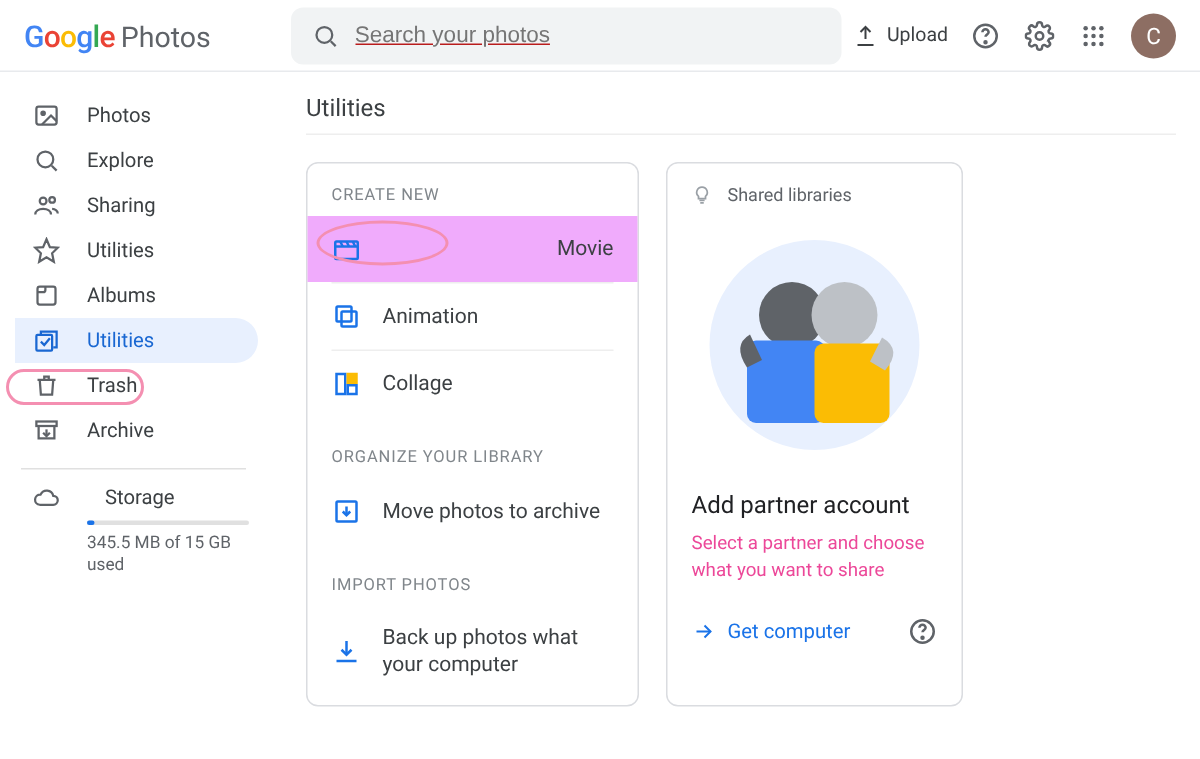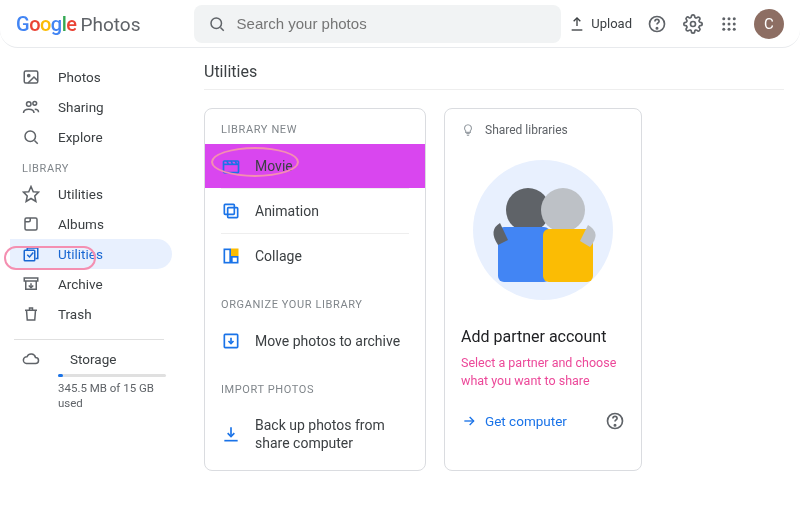--- a/index.html
+++ b/index.html
@@ -13,40 +13,39 @@
     overflow: hidden;
   }
   
   .header {
     display: flex;
     align-items: center;
     height: 48px;
     padding: 15px 16px;
     border-bottom: 1px solid #e8eaed;
     gap: 8px;
-    border-radius: 18px;
   }
   .logo { display: flex; align-items: baseline; gap: 4px; font-size: 20px; font-weight: 500; }
   .logo-goog { letter-spacing: -0.5px; }
   .logo-goog span:nth-child(1){color:#4285F4;}
   .logo-goog span:nth-child(2){color:#EA4335;}
   .logo-goog span:nth-child(3){color:#FBBC05;}
   .logo-goog span:nth-child(4){color:#4285F4;}
   .logo-goog span:nth-child(5){color:#34A853;}
   .logo-goog span:nth-child(6){color:#EA4335;}
   .logo-prod { color:#5f6368; font-size:19px; font-weight:400; }
   .searchbar {
     margin-left: 46px;
     display:flex; align-items:center;
     background:#f1f3f4; border-radius:8px;
     height:38px; width:392px; padding:0 12px; gap:10px;
   }
   .searchbar input {
     border:none; background:transparent; outline:none;
-    font-size:15px; color:#b91c1c; width:100%;
+    font-size:15px; color:#b91c1c; width:100%;text-decoration:underline;
   }
   .header-right { margin-left:auto; display:flex; align-items:center; gap:14px; }
   .upload-btn { display:flex; align-items:center; gap:6px; color:#3c4043; font-size:13px; cursor:pointer; }
   .icon-btn { width:22px; height:22px; display:flex; align-items:center; justify-content:center; color:#5f6368; cursor:pointer; }
   .avatar { width:30px; height:30px; border-radius:50%; background:#8d6e63; color:#fff; display:flex; align-items:center; justify-content:center; font-size:15px; cursor:pointer; }
   
   .body { display:flex; height:calc(100% - 48px); }
   .sidebar { width:176px; padding:14px 4px 0 10px; }
   .side-item {
     display:flex; align-items:center; gap:18px;
@@ -74,21 +73,21 @@
   .card {
     border:1px solid #dadce0; border-radius:8px; background:#fff;
     width:222px;
   }
   .card-head { font-size:11px; letter-spacing:0.6px; color:#80868b; padding:14px 16px 8px; }
   .row {
     display:flex; align-items:center; gap:14px;
     padding:12px 16px; cursor:pointer; font-size:14px; color:#3c4043;
   }
   .row .ricon { width:20px; display:flex; justify-content:center; color:#1a73e8; }
-  .row.hl { background:#d946ef; }
+  .row.hl { background:#f0abfc;justify-content:space-between; }
   .row + .row-sep { border:none; border-top:1px solid #eee; margin:0 16px; }
   .card2 { width:198px; padding:14px 16px 16px; display:flex; flex-direction:column; }
   .card2-head { display:flex; align-items:center; gap:10px; font-size:12px; color:#5f6368; }
   .illus { align-self:center; margin:18px 0 22px; }
   .card2 h3 { font-size:16px; font-weight:400; color:#202124; margin-bottom:8px; }
   .card2 p { font-size:12.5px; color:#ec4899; line-height:1.4; }
   .card2-foot { margin-top:22px; display:flex; align-items:center; justify-content:space-between; }
   .link { color:#1a73e8; font-size:13.5px; display:flex; align-items:center; gap:8px; cursor:pointer; }
   svg { display:block; }
 </style>
@@ -159,41 +158,40 @@
             <rect x="3" y="4" width="18" height="16" rx="2"></rect>
             <circle cx="9" cy="10" r="1.5" fill="currentColor"></circle>
             <path d="M21 17l-5-5-8 8"></path>
           </svg>
         </span>
       <span>Photos</span>
     </div>
     <div class="side-item">
       <span class="sicon">
           <svg width="18" height="18" viewBox="0 0 24 24" fill="none" stroke="currentColor" stroke-width="2">
+            <circle cx="11" cy="11" r="7"></circle>
+            <line x1="21" y1="21" x2="16.65" y2="16.65"></line>
+          </svg>
+        </span>
+      <span>Explore</span>
+    </div>
+    <div class="side-item">
+      <span class="sicon">
+          <svg width="18" height="18" viewBox="0 0 24 24" fill="none" stroke="currentColor" stroke-width="2">
             <circle cx="9" cy="8" r="3"></circle>
             <path d="M2 20c0-3 3-5 7-5s7 2 7 5"></path>
             <circle cx="17" cy="7" r="2.5"></circle>
             <path d="M22 19c0-2-2-4-5-4"></path>
           </svg>
         </span>
       <span>Sharing</span>
     </div>
     <div class="side-item">
       <span class="sicon">
           <svg width="18" height="18" viewBox="0 0 24 24" fill="none" stroke="currentColor" stroke-width="2">
-            <circle cx="11" cy="11" r="7"></circle>
-            <line x1="21" y1="21" x2="16.65" y2="16.65"></line>
-          </svg>
-        </span>
-      <span>Explore</span>
-    </div>
-    <div class="side-label">LIBRARY</div>
-    <div class="side-item">
-      <span class="sicon">
-          <svg width="18" height="18" viewBox="0 0 24 24" fill="none" stroke="currentColor" stroke-width="2">
             <polygon points="12 2 15 9 22 9.5 17 14.5 18.5 22 12 18 5.5 22 7 14.5 2 9.5 9 9"></polygon>
           </svg>
         </span>
       <span>Utilities</span>
     </div>
     <div class="side-item">
       <span class="sicon">
           <svg width="18" height="18" viewBox="0 0 24 24" fill="none" stroke="currentColor" stroke-width="2">
             <rect x="4" y="4" width="16" height="16" rx="2"></rect>
             <path d="M4 9h5a2 2 0 002-2V4"></path>
@@ -203,41 +201,41 @@
     </div>
     <div class="side-item active">
       <span class="sicon">
           <svg width="18" height="18" viewBox="0 0 24 24" fill="none" stroke="currentColor" stroke-width="2">
             <rect x="3" y="7" width="14" height="14" rx="1"></rect>
             <path d="M7 7V4h14v14h-3"></path>
             <path d="M7 13l3 3 5-6"></path>
           </svg>
         </span>
       <span>Utilities</span>
+    </div>
+    <div class="side-item">
+      <span class="sicon">
+          <svg width="18" height="18" viewBox="0 0 24 24" fill="none" stroke="currentColor" stroke-width="2">
+            <path d="M4 7h16"></path>
+            <path d="M10 7V4h4v3"></path>
+            <path d="M6 7l1 13h10l1-13"></path>
+          </svg>
+        </span>
+      <span>Trash</span>
     </div>
     <div class="side-item">
       <span class="sicon">
           <svg width="18" height="18" viewBox="0 0 24 24" fill="none" stroke="currentColor" stroke-width="2">
             <rect x="3" y="4" width="18" height="4"></rect>
             <path d="M5 8v11h14V8"></path>
             <path d="M12 11v5"></path>
             <path d="M9 14l3 3 3-3"></path>
           </svg>
         </span>
       <span>Archive</span>
-    </div>
-    <div class="side-item">
-      <span class="sicon">
-          <svg width="18" height="18" viewBox="0 0 24 24" fill="none" stroke="currentColor" stroke-width="2">
-            <path d="M4 7h16"></path>
-            <path d="M10 7V4h4v3"></path>
-            <path d="M6 7l1 13h10l1-13"></path>
-          </svg>
-        </span>
-      <span>Trash</span>
     </div>
     <hr class="side-sep">
     <div class="storage">
       <div class="storage-row">
         <span class="sicon" style="color:#5f6368;">
             <svg width="18" height="18" viewBox="0 0 24 24" fill="none" stroke="currentColor" stroke-width="2">
               <path d="M18 18a4 4 0 000-8 6 6 0 00-11.3-1A4.5 4.5 0 006 18h12z"></path>
             </svg>
           </span>
         <span style="font-size:13.5px;">Storage</span>
@@ -248,21 +246,21 @@
 
     <div class="pink-ring" style="left:4px; top:198px; width:92px; height:24px; border-radius:12px;"></div>
   </div>
 
   <div class="main">
     <div class="page-title">Utilities</div>
     <hr class="title-rule">
     <div class="cards">
 
       <div class="card" style="position:relative;">
-        <div class="card-head">LIBRARY NEW</div>
+        <div class="card-head">CREATE NEW</div>
         <div class="row hl">
           <span class="ricon">
               <svg width="20" height="20" viewBox="0 0 24 24" fill="none" stroke="#1a73e8" stroke-width="2">
                 <rect x="3" y="6" width="18" height="14" rx="1"></rect>
                 <path d="M3 10h18"></path>
                 <path d="M7 6l2 4M12 6l2 4M17 6l2 4"></path>
               </svg>
             </span>
           <span>Movie</span>
         </div>
@@ -300,21 +298,21 @@
         </div>
         <div class="card-head" style="padding-top:20px;">IMPORT PHOTOS</div>
         <div class="row" style="padding-bottom:18px;">
           <span class="ricon">
               <svg width="20" height="20" viewBox="0 0 24 24" fill="none" stroke="#1a73e8" stroke-width="2">
                 <path d="M12 4v10"></path>
                 <path d="M8 11l4 4 4-4"></path>
                 <path d="M4 20h16"></path>
               </svg>
             </span>
-          <span style="line-height:1.3;">Back up photos from share computer</span>
+          <span style="line-height:1.3;">Back up photos what your computer</span>
         </div>
 
         <div class="pink-ring" style="left:6px; top:38px; width:88px; height:30px; border-radius:50%;"></div>
       </div>
 
       <div class="card card2">
         <div class="card2-head">
           <span>
               <svg width="14" height="14" viewBox="0 0 24 24" fill="none" stroke="#9aa0a6" stroke-width="2">
                 <path d="M9 18h6"></path>

